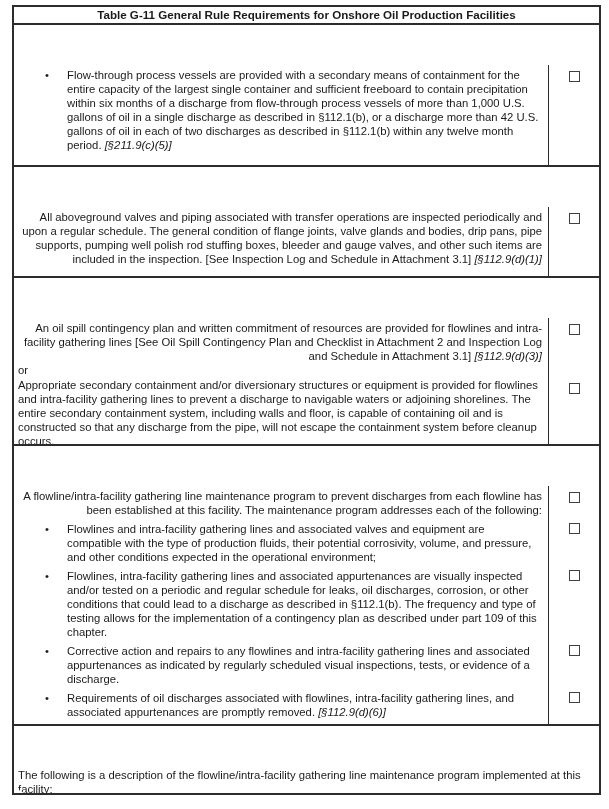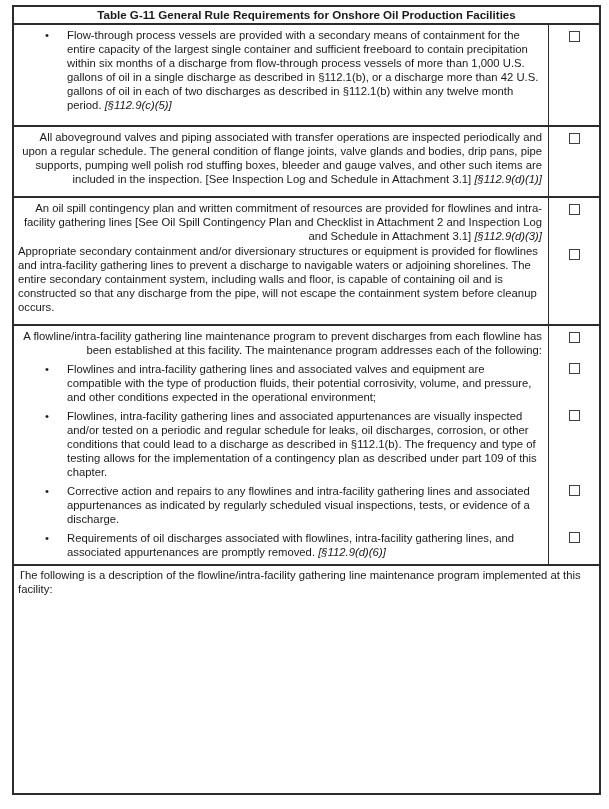--- a/index.html
+++ b/index.html
@@ -21,20 +21,21 @@
     position: absolute;
     left: 12px;
     top: 5px;
     width: 589px;
     height: 790px;
     border: 2px solid #2c2c2c;
     box-sizing: border-box;
     display: flex;
     flex-direction: column;
     background: #ffffff;
+    gap: 40px;
   }
   .title-row {
     height: 18px;
     box-sizing: border-box;
     border-bottom: 2px solid #2c2c2c;
     text-align: center;
     font-weight: bold;
     font-size: 11.6px;
     line-height: 16px;
     overflow: hidden;
@@ -106,21 +107,21 @@
     <div class="title-row">
       <span>Table G-11 General Rule Requirements for Onshore Oil Production Facilities</span>
     </div>
 
     <div class="section s1">
       <div class="subrow grow">
         <div class="cell-main">
           <div class="bullet-item">
             <span class="marker">•</span>
             <span>Flow-through process vessels are provided with a secondary means of containment for the entire capacity of the largest single container and sufficient freeboard to contain precipitation within six months of a discharge from flow-through process vessels of more than 1,000 U.S. gallons of oil in a single discharge as described in §112.1(b), or a discharge more than 42 U.S. gallons of oil in each of two discharges as described in §112.1(b) within any twelve month period.</span>
-            <i class="cite">[§112.9(c)(5)]</i>
+            <i class="cite">[§211.9(c)(5)]</i>
           </div>
         </div>
         <div class="cell-check">
           <span class="checkbox"></span>
         </div>
       </div>
     </div>
 
     <div class="section s2">
       <div class="subrow grow">
@@ -141,20 +142,26 @@
         <div class="cell-main">
           <div class="para">
             <span>An oil spill contingency plan and written commitment of resources are provided for flowlines and intra-facility gathering lines [See Oil Spill Contingency Plan and Checklist in Attachment 2 and Inspection Log and Schedule in Attachment 3.1]</span>
             <i class="cite">[§112.9(d)(3)]</i>
           </div>
         </div>
         <div class="cell-check">
           <span class="checkbox"></span>
         </div>
       </div>
+      <div class="subrow">
+        <div class="cell-main or-line">
+          <span>or</span>
+        </div>
+        <div class="cell-check"></div>
+      </div>
       <div class="subrow grow">
         <div class="cell-main">
           <div>Appropriate secondary containment and/or diversionary structures or equipment is provided for flowlines and intra-facility gathering lines to prevent a discharge to navigable waters or adjoining shorelines. The entire secondary containment system, including walls and floor, is capable of containing oil and is constructed so that any discharge from the pipe, will not escape the containment system before cleanup occurs.</div>
         </div>
         <div class="cell-check">
           <span class="checkbox"></span>
         </div>
       </div>
     </div>
 

